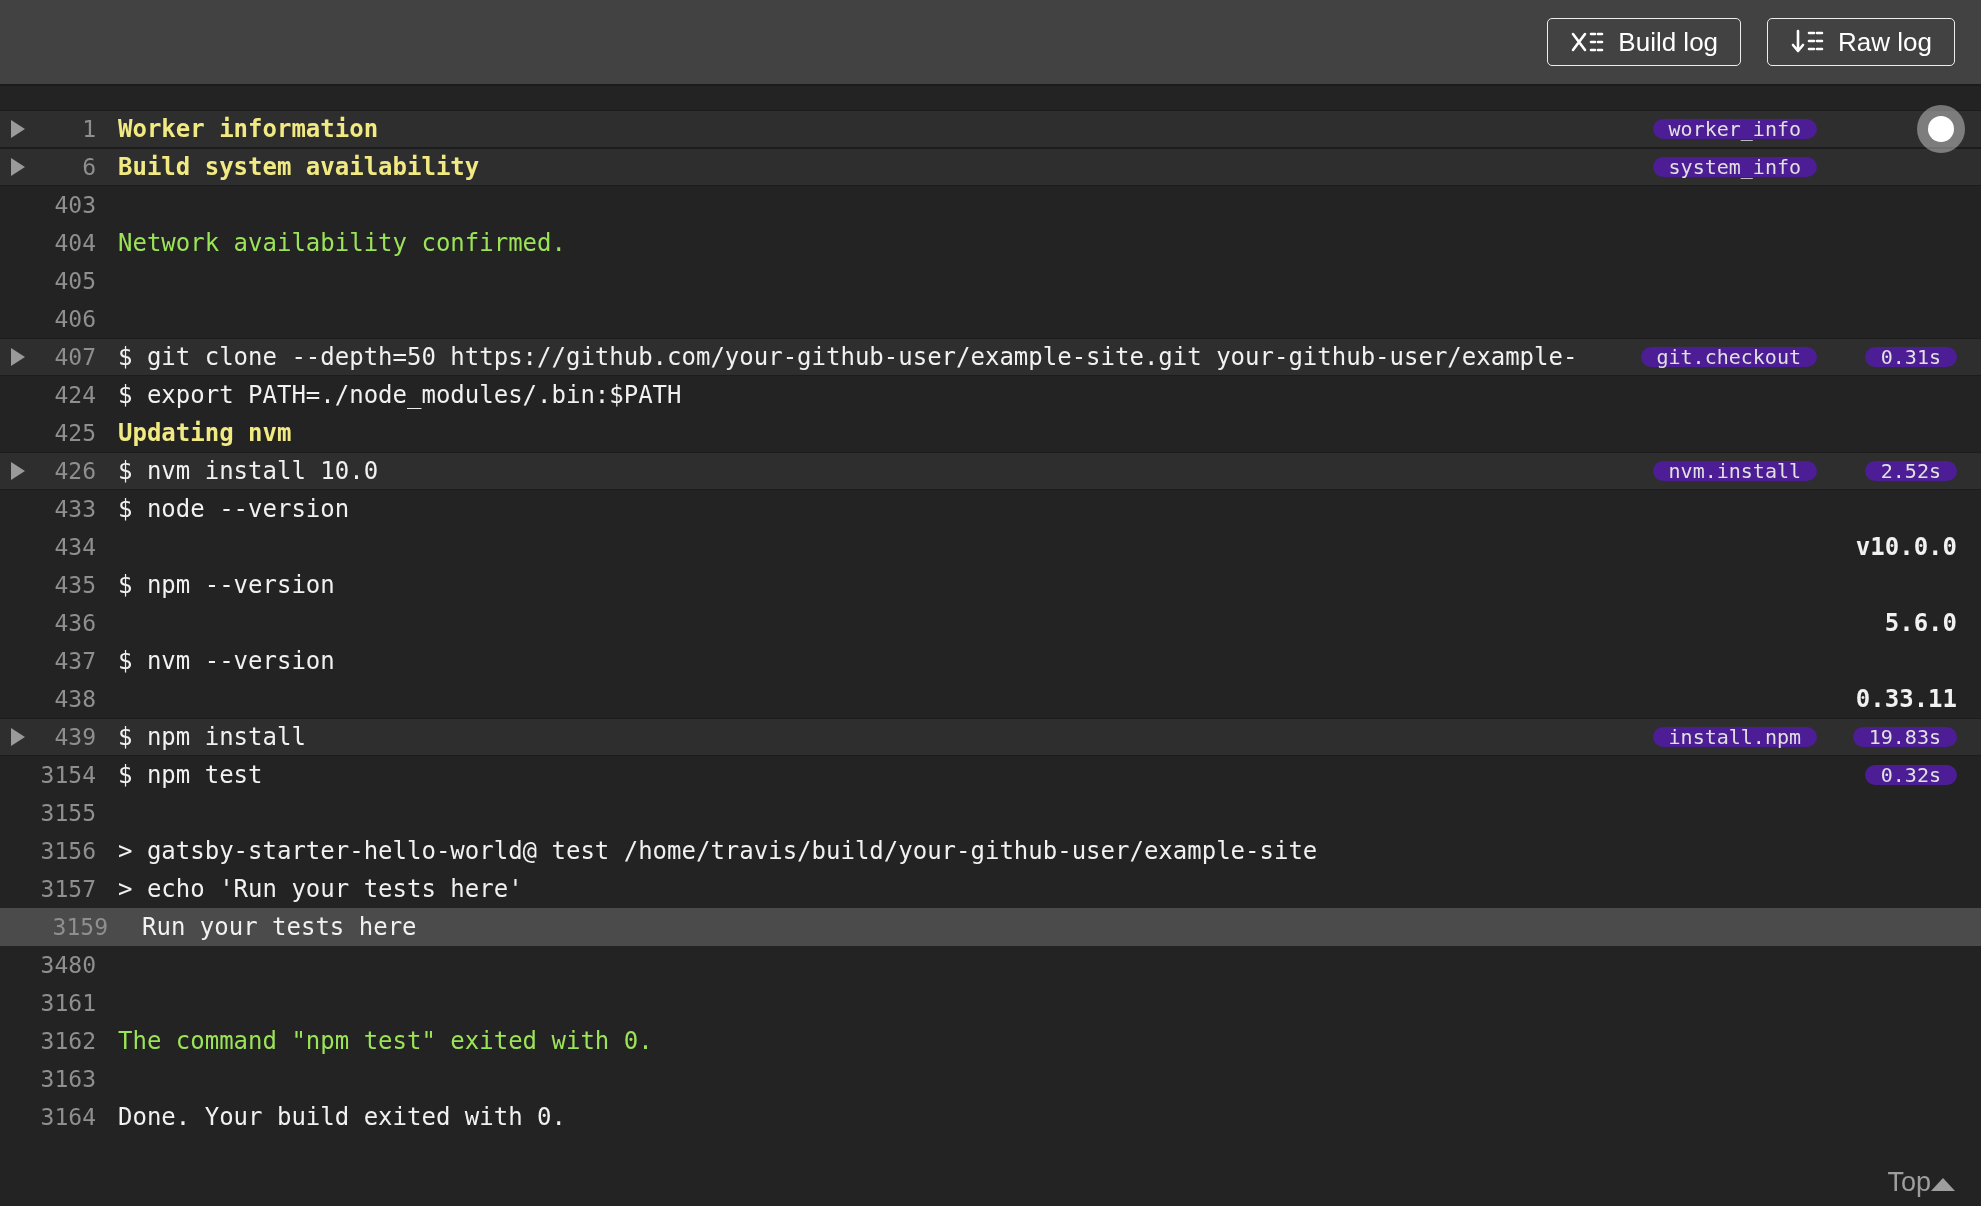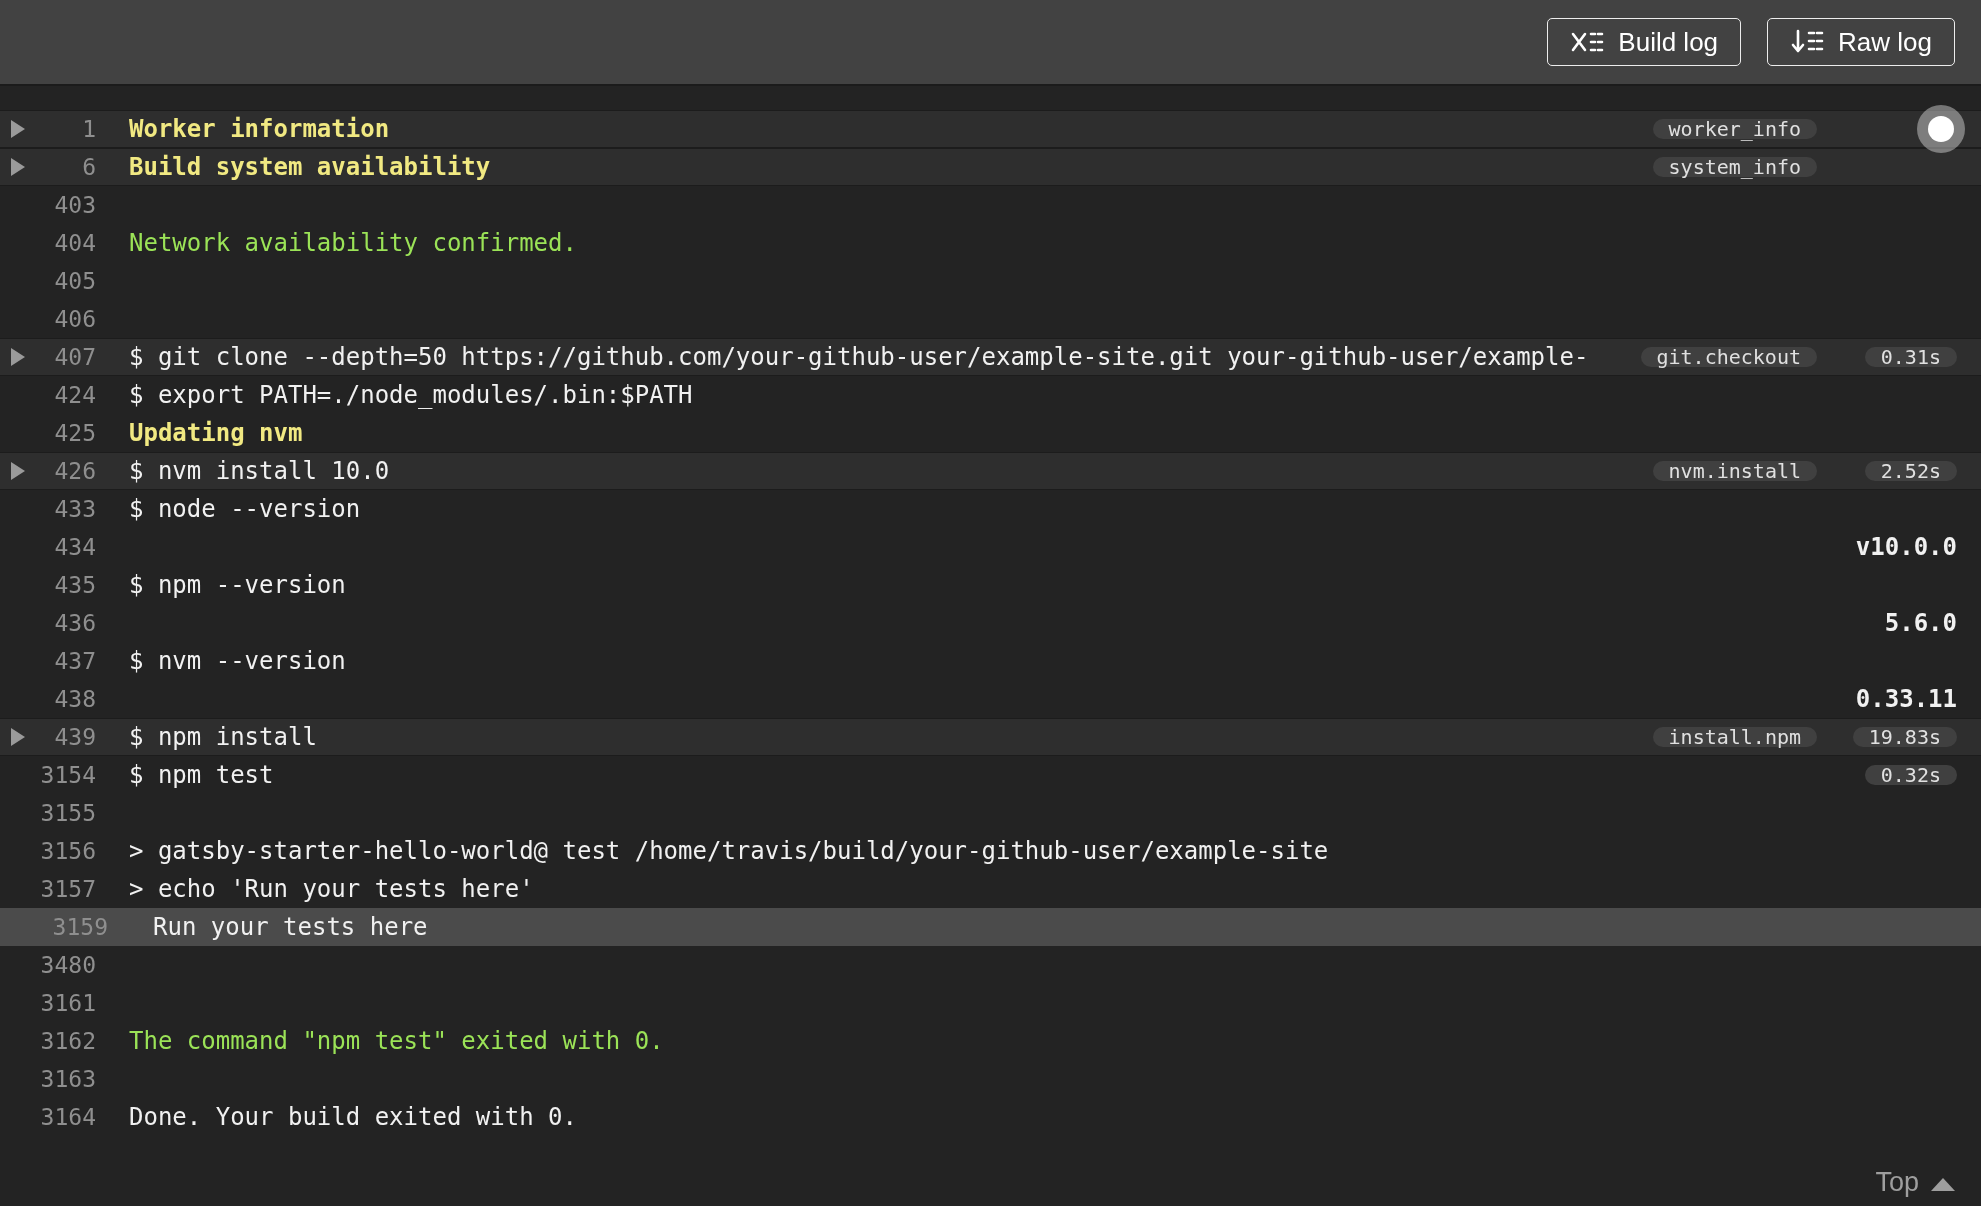--- a/index.html
+++ b/index.html
@@ -56,36 +56,36 @@
   }
 
   .lnum {
     width: 60px; flex-shrink: 0;
     text-align: right;
     color: #8f8f8f; font-size: 23px;
     cursor: pointer;
   }
   .content {
     flex: 1 1 auto;
-    margin-left: 33px;
+    margin-left: 22px;
     color: #f1f1f1; font-size: 24px;
     white-space: pre; overflow: hidden;
   }
   .content.title   { color: #f1e982; font-weight: bold; }
   .content.success { color: #9be357; font-weight: normal; }
   .content.bold    { font-weight: bold; text-align: right; }
 
   .badge-slot { flex-shrink: 0; margin-left: 16px; }
   .timer-slot {
     flex-shrink: 0; width: 120px; margin-left: 20px;
     display: flex; justify-content: flex-end;
   }
   .badge {
     display: inline-block;
-    background: #404040; color: #e0e0e0;
+    background: #4c1d95; color: #e0e0e0;
     font-size: 20px; line-height: 20px;
     padding: 0 16px; border-radius: 17px;
     white-space: nowrap;
   }
 
   
   .scroll-dot {
     position: absolute; top: 19px; right: 16px;
     width: 48px; height: 48px; border-radius: 50%;
     background: rgba(255,255,255,0.38);
@@ -93,21 +93,21 @@
     cursor: pointer;
   }
   .scroll-dot .core {
     width: 26px; height: 26px; border-radius: 50%;
     background: #ffffff;
   }
 
   
   .top-link {
     position: absolute; bottom: 8px; right: 26px;
-    display: flex; align-items: center; gap: 12px;
+    display: flex; align-items: center; 
     color: #9e9e9e;
     font-family: "Liberation Sans", sans-serif; font-size: 27px;
     cursor: pointer;
   }
   .top-link .up-tri {
     width: 0; height: 0;
     border-left: 12px solid transparent;
     border-right: 12px solid transparent;
     border-bottom: 13px solid #9e9e9e;
     margin-top: 4px;

